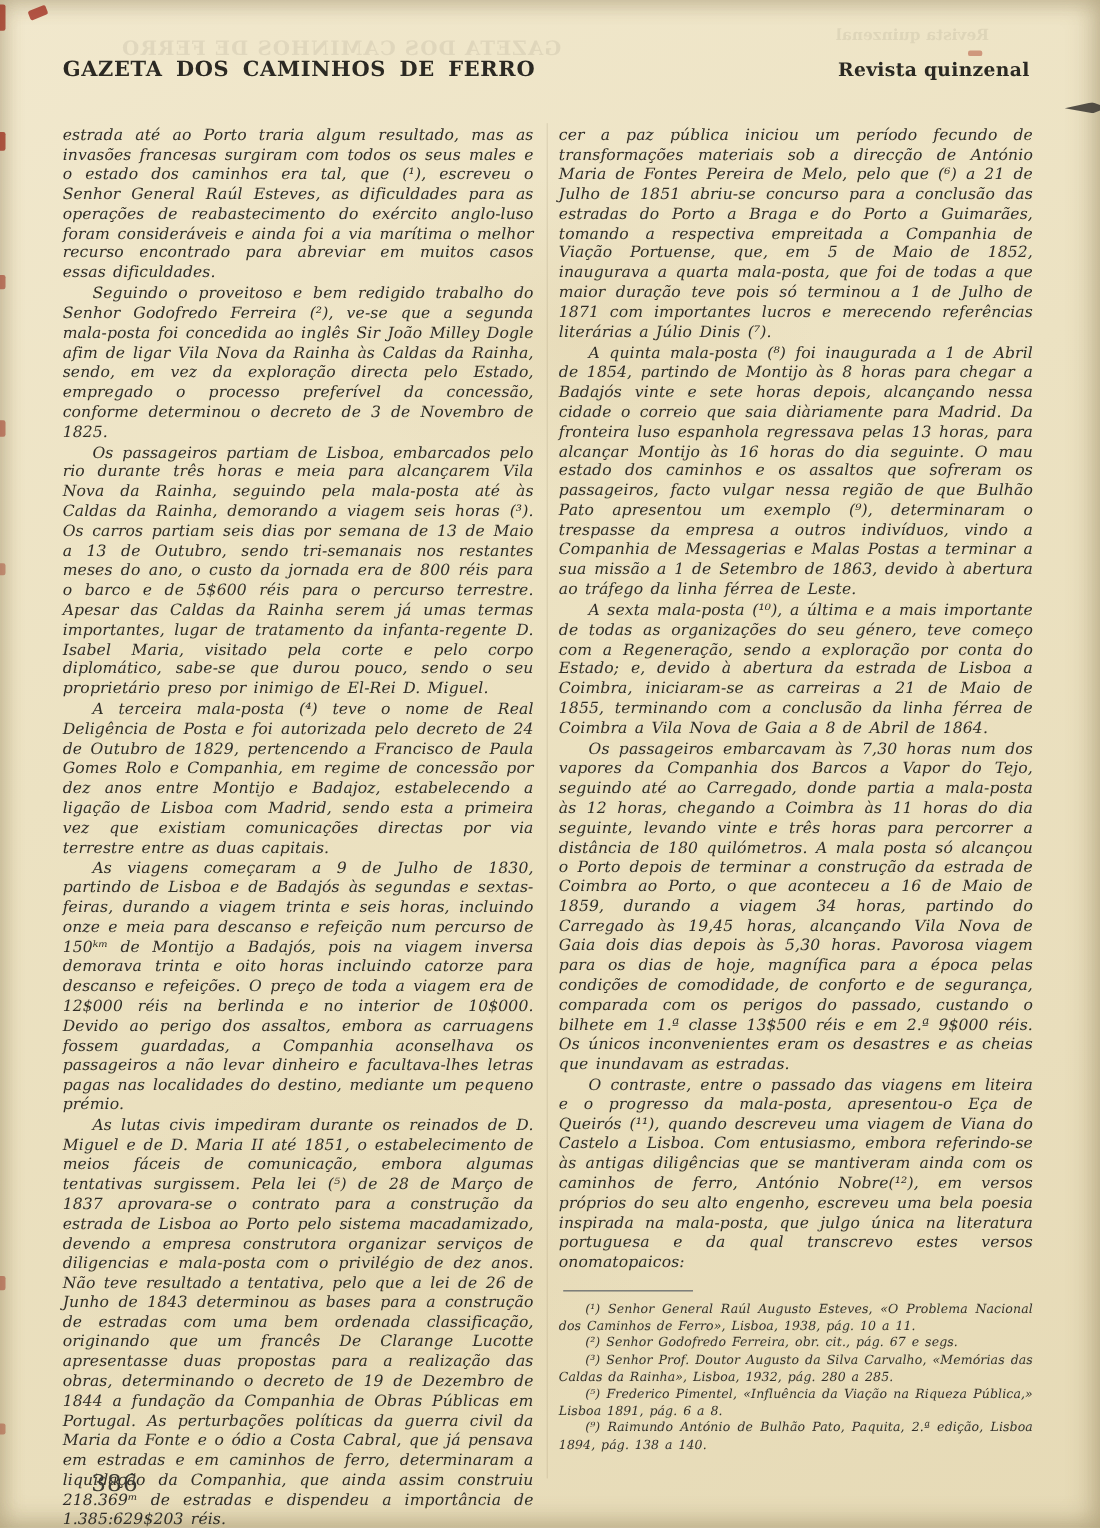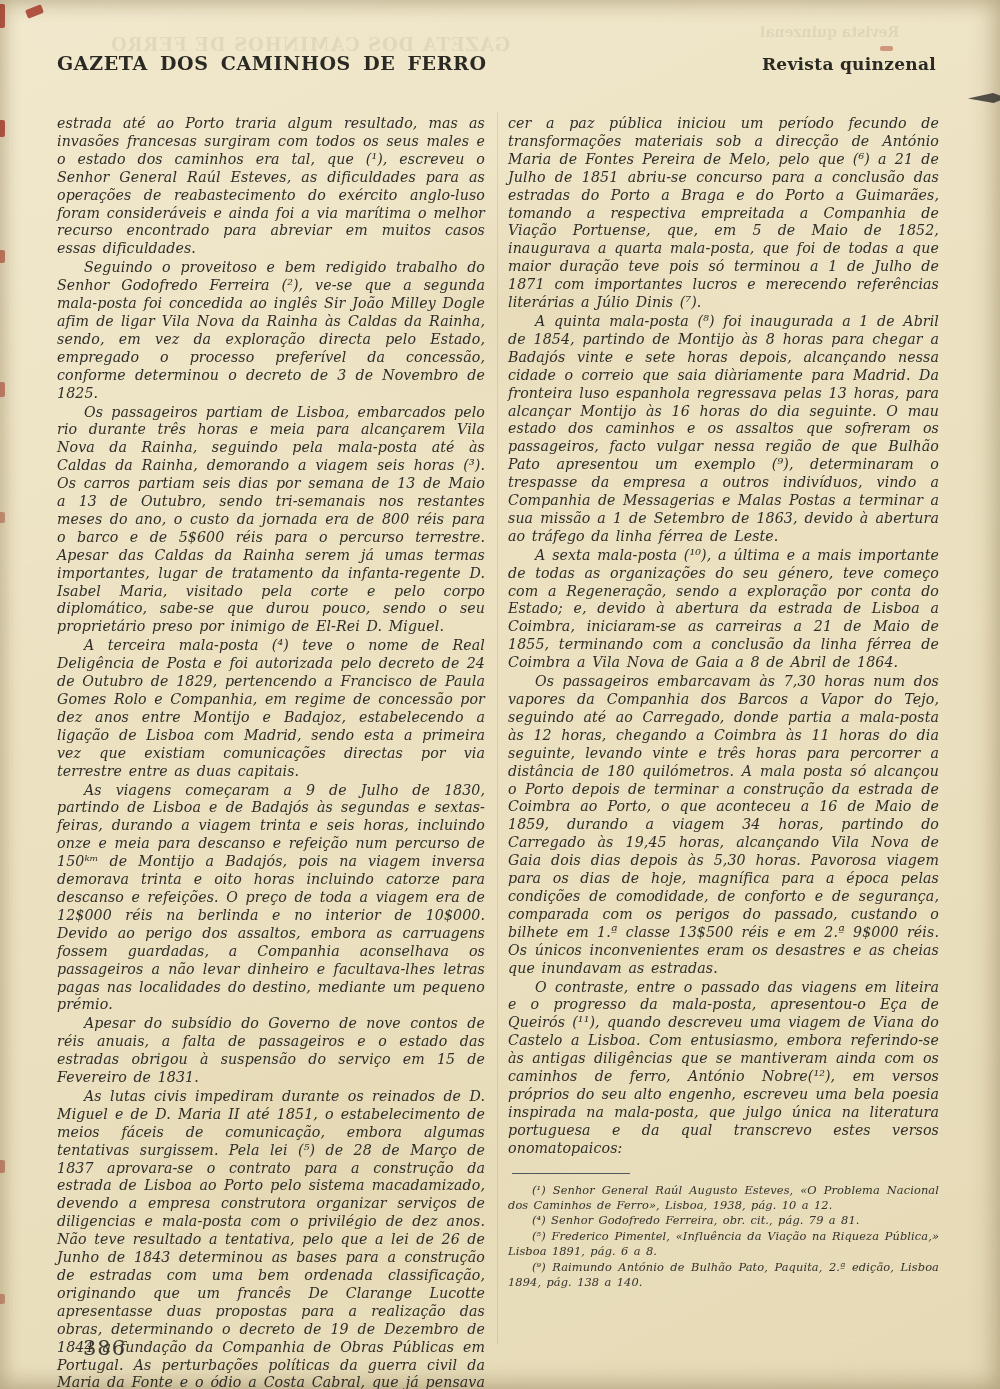--- a/index.html
+++ b/index.html
@@ -67,36 +67,36 @@
   <div class="hdr-sub">Revista quinzenal</div>
 
   <div class="gutter"></div>
 
   <section class="col left">
     <p class="cont">estrada até ao Porto traria algum resultado, mas as invasões francesas surgiram com todos os seus males e o estado dos caminhos era tal, que (¹), escreveu o Senhor General Raúl Esteves, as dificuldades para as operações de reabastecimento do exército anglo-luso foram consideráveis e ainda foi a via marítima o melhor recurso encontrado para abreviar em muitos casos essas dificuldades.</p>
     <p>Seguindo o proveitoso e bem redigido trabalho do Senhor Godofredo Ferreira (²), ve-se que a segunda mala-posta foi concedida ao inglês Sir João Milley Dogle afim de ligar Vila Nova da Rainha às Caldas da Rainha, sendo, em vez da exploração directa pelo Estado, empregado o processo preferível da concessão, conforme determinou o decreto de 3 de Novembro de 1825.</p>
     <p>Os passageiros partiam de Lisboa, embarcados pelo rio durante três horas e meia para alcançarem Vila Nova da Rainha, seguindo pela mala-posta até às Caldas da Rainha, demorando a viagem seis horas (³). Os carros partiam seis dias por semana de 13 de Maio a 13 de Outubro, sendo tri-semanais nos restantes meses do ano, o custo da jornada era de 800 réis para o barco e de 5$600 réis para o percurso terrestre. Apesar das Caldas da Rainha serem já umas termas importantes, lugar de tratamento da infanta-regente D. Isabel Maria, visitado pela corte e pelo corpo diplomático, sabe-se que durou pouco, sendo o seu proprietário preso por inimigo de El-Rei D. Miguel.</p>
     <p>A terceira mala-posta (⁴) teve o nome de Real Deligência de Posta e foi autorizada pelo decreto de 24 de Outubro de 1829, pertencendo a Francisco de Paula Gomes Rolo e Companhia, em regime de concessão por dez anos entre Montijo e Badajoz, estabelecendo a ligação de Lisboa com Madrid, sendo esta a primeira vez que existiam comunicações directas por via terrestre entre as duas capitais.</p>
     <p>As viagens começaram a 9 de Julho de 1830, partindo de Lisboa e de Badajós às segundas e sextas-feiras, durando a viagem trinta e seis horas, incluindo onze e meia para descanso e refeição num percurso de 150ᵏᵐ de Montijo a Badajós, pois na viagem inversa demorava trinta e oito horas incluindo catorze para descanso e refeições. O preço de toda a viagem era de 12$000 réis na berlinda e no interior de 10$000. Devido ao perigo dos assaltos, embora as carruagens fossem guardadas, a Companhia aconselhava os passageiros a não levar dinheiro e facultava-lhes letras pagas nas localidades do destino, mediante um pequeno prémio.</p>
-    <p>Apesar do subsídio do Governo de nove contos de réis anuais, a falta de passageiros e o estado das estradas obrigou à suspensão do serviço em 15 de Fevereiro de 1831.</p>
     <p>As lutas civis impediram durante os reinados de D. Miguel e de D. Maria II até 1851, o estabelecimento de meios fáceis de comunicação, embora algumas tentativas surgissem. Pela lei (⁵) de 28 de Março de 1837 aprovara-se o contrato para a construção da estrada de Lisboa ao Porto pelo sistema macadamizado, devendo a empresa construtora organizar serviços de diligencias e mala-posta com o privilégio de dez anos. Não teve resultado a tentativa, pelo que a lei de 26 de Junho de 1843 determinou as bases para a construção de estradas com uma bem ordenada classificação, originando que um francês De Clarange Lucotte apresentasse duas propostas para a realização das obras, determinando o decreto de 19 de Dezembro de 1844 a fundação da Companhia de Obras Públicas em Portugal. As perturbações políticas da guerra civil da Maria da Fonte e o ódio a Costa Cabral, que já pensava em estradas e em caminhos de ferro, determinaram a liquidação da Companhia, que ainda assim construiu 218.369ᵐ de estradas e dispendeu a importância de 1.385:629$203 réis.</p>
 
   </section>
 
   <section class="col right">
     <p class="cont">cer a paz pública iniciou um período fecundo de transformações materiais sob a direcção de António Maria de Fontes Pereira de Melo, pelo que (⁶) a 21 de Julho de 1851 abriu-se concurso para a conclusão das estradas do Porto a Braga e do Porto a Guimarães, tomando a respectiva empreitada a Companhia de Viação Portuense, que, em 5 de Maio de 1852, inaugurava a quarta mala-posta, que foi de todas a que maior duração teve pois só terminou a 1 de Julho de 1871 com importantes lucros e merecendo referências literárias a Júlio Dinis (⁷).</p>
     <p>A quinta mala-posta (⁸) foi inaugurada a 1 de Abril de 1854, partindo de Montijo às 8 horas para chegar a Badajós vinte e sete horas depois, alcançando nessa cidade o correio que saia diàriamente para Madrid. Da fronteira luso espanhola regressava pelas 13 horas, para alcançar Montijo às 16 horas do dia seguinte. O mau estado dos caminhos e os assaltos que sofreram os passageiros, facto vulgar nessa região de que Bulhão Pato apresentou um exemplo (⁹), determinaram o trespasse da empresa a outros indivíduos, vindo a Companhia de Messagerias e Malas Postas a terminar a sua missão a 1 de Setembro de 1863, devido à abertura ao tráfego da linha férrea de Leste.</p>
     <p>A sexta mala-posta (¹⁰), a última e a mais importante de todas as organizações do seu género, teve começo com a Regeneração, sendo a exploração por conta do Estado; e, devido à abertura da estrada de Lisboa a Coimbra, iniciaram-se as carreiras a 21 de Maio de 1855, terminando com a conclusão da linha férrea de Coimbra a Vila Nova de Gaia a 8 de Abril de 1864.</p>
     <p>Os passageiros embarcavam às 7,30 horas num dos vapores da Companhia dos Barcos a Vapor do Tejo, seguindo até ao Carregado, donde partia a mala-posta às 12 horas, chegando a Coimbra às 11 horas do dia seguinte, levando vinte e três horas para percorrer a distância de 180 quilómetros. A mala posta só alcançou o Porto depois de terminar a construção da estrada de Coimbra ao Porto, o que aconteceu a 16 de Maio de 1859, durando a viagem 34 horas, partindo do Carregado às 19,45 horas, alcançando Vila Nova de Gaia dois dias depois às 5,30 horas. Pavorosa viagem para os dias de hoje, magnífica para a época pelas condições de comodidade, de conforto e de segurança, comparada com os perigos do passado, custando o bilhete em 1.ª classe 13$500 réis e em 2.ª 9$000 réis. Os únicos inconvenientes eram os desastres e as cheias que inundavam as estradas.</p>
     <p>O contraste, entre o passado das viagens em liteira e o progresso da mala-posta, apresentou-o Eça de Queirós (¹¹), quando descreveu uma viagem de Viana do Castelo a Lisboa. Com entusiasmo, embora referindo-se às antigas diligências que se mantiveram ainda com os caminhos de ferro, António Nobre(¹²), em versos próprios do seu alto engenho, escreveu uma bela poesia inspirada na mala-posta, que julgo única na literatura portuguesa e da qual transcrevo estes versos onomatopaicos:</p>
 
     <hr class="fn-rule">
     <div class="footnotes">
-      <p>(¹) Senhor General Raúl Augusto Esteves, «O Problema Nacional dos Caminhos de Ferro», Lisboa, 1938, pág. 10 a 12.</p>
-      <p>(⁴) Senhor Godofredo Ferreira, obr. cit., pág. 79 a 81.</p>
+      <p>(¹) Senhor General Raúl Augusto Esteves, «O Problema Nacional dos Caminhos de Ferro», Lisboa, 1938, pág. 10 a 11.</p>
+      <p>(²) Senhor Godofredo Ferreira, obr. cit., pág. 67 e segs.</p>
+      <p>(³) Senhor Prof. Doutor Augusto da Silva Carvalho, «Memórias das Caldas da Rainha», Lisboa, 1932, pág. 280 a 285.</p>
       <p>(⁵) Frederico Pimentel, «Influência da Viação na Riqueza Pública,» Lisboa 1891, pág. 6 a 8.</p>
       <p>(⁹) Raimundo António de Bulhão Pato, Paquita, 2.ª edição, Lisboa 1894, pág. 138 a 140.</p>
 
     </div>
   </section>
 
   <div class="page-number">386</div>
 </div>
 
 </body></html>

